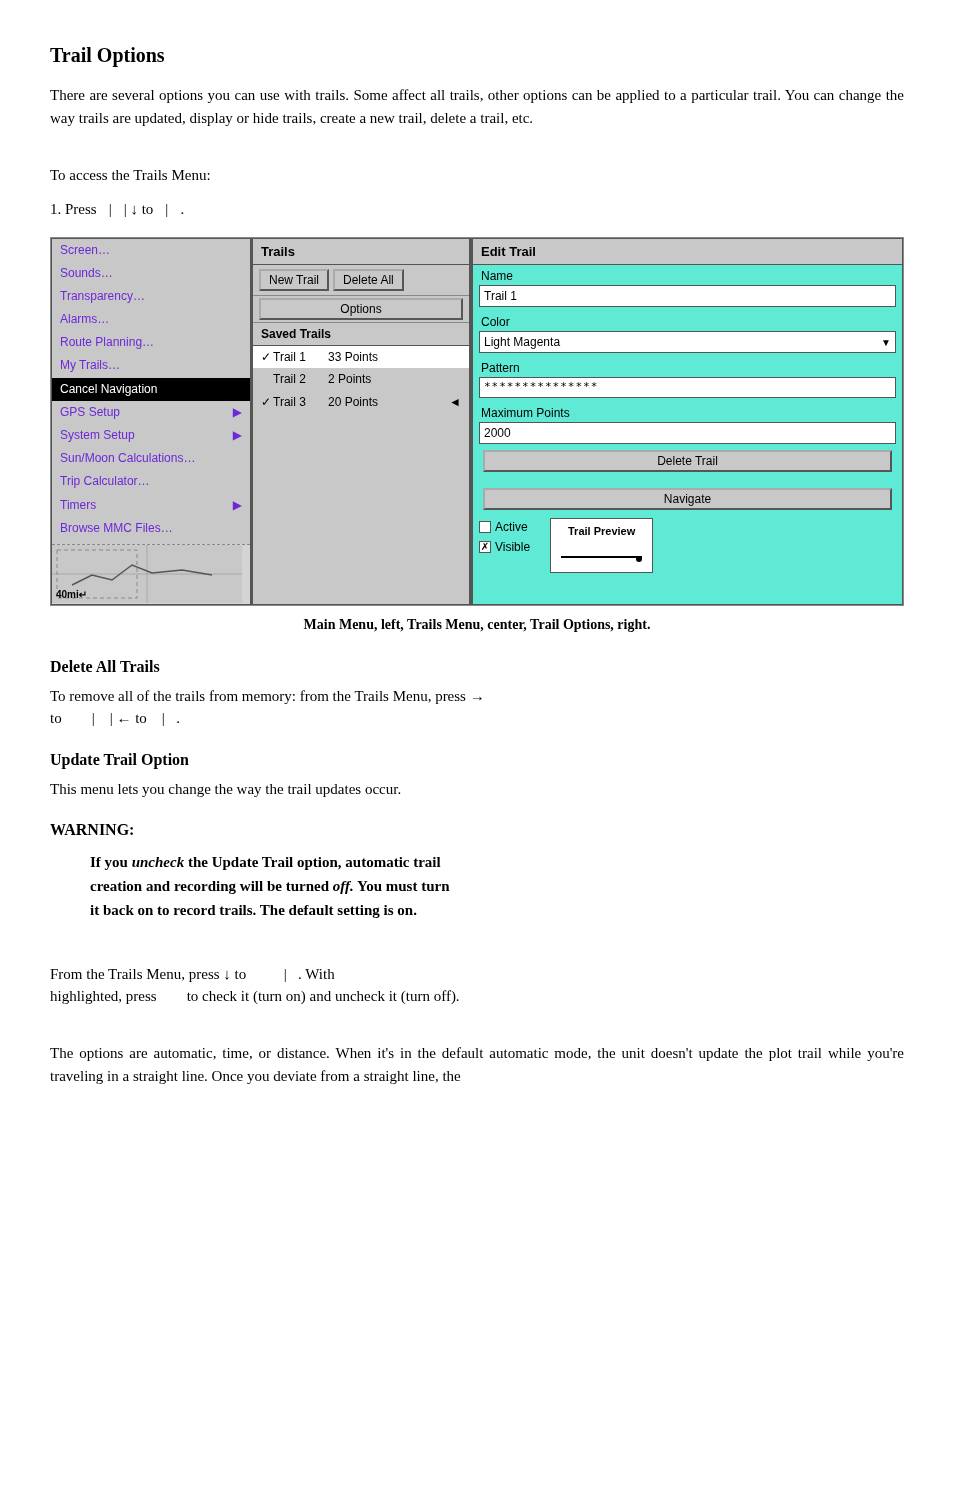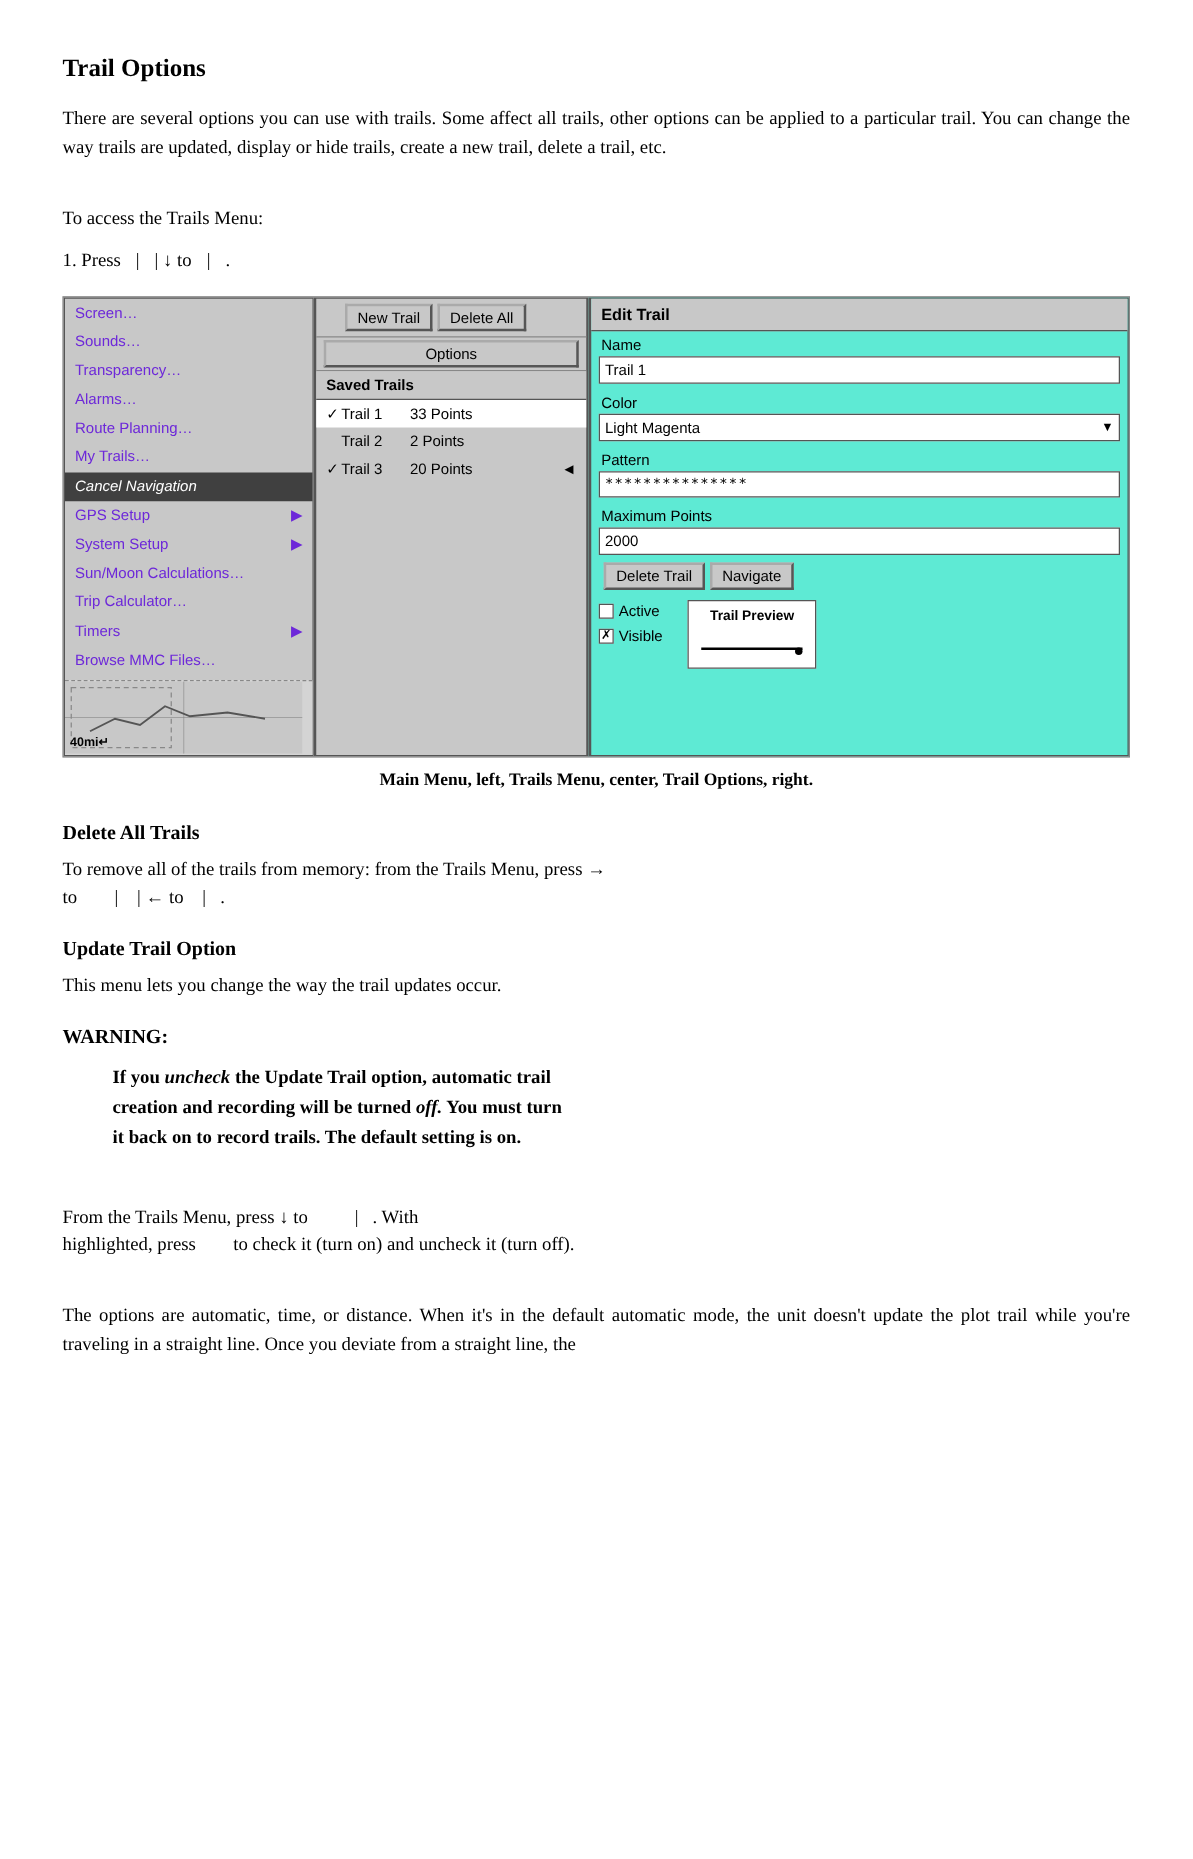--- a/index.html
+++ b/index.html
@@ -57,23 +57,22 @@
       background: #c8c8c8;
     }
     .menu-item {
       padding: 2px 8px;
       cursor: default;
       color: #6d28d9;
       font-size: 12px;
       line-height: 1.6;
     }
     .menu-item.highlighted {
-      background: #404040;
+      background: #000000;
       color: #fff;
-      font-style: italic;
     }
     .menu-item.has-arrow {
       display: flex;
       justify-content: space-between;
       align-items: center;
     }
     .map-preview {
       border-top: 1px dashed #888;
       height: 60px;
       margin-top: 4px;
@@ -99,21 +98,21 @@
     .trails-title {
       background: #c8c8c8;
       border-bottom: 1px solid #555;
       padding: 3px 8px;
       font-weight: bold;
       font-size: 13px;
     }
     .trails-buttons {
       display: flex;
       gap: 4px;
-      padding: 4px 23px;
+      padding: 4px 6px;
       border-bottom: 1px solid #888;
     }
     .ui-button {
       border: 2px outset #aaa;
       background: #c8c8c8;
       padding: 2px 8px;
       font-size: 12px;
       cursor: pointer;
       font-family: Arial, sans-serif;
     }
@@ -181,23 +180,24 @@
       background: #fff;
       border: 1px solid #555;
       padding: 1px 4px;
       font-size: 11px;
       letter-spacing: 1px;
       min-height: 18px;
       font-family: monospace;
     }
     .edit-buttons {
       display: flex;
-      gap: 4px;
+      gap: 16px;
       padding: 2px 10px;
       margin-bottom: 4px;
+      flex-direction: column;
     }
     .bottom-row {
       display: flex;
       padding: 2px 6px;
       gap: 20px;
       align-items: flex-start;
     }
     .checkboxes {
       display: flex;
       flex-direction: column;
@@ -332,20 +332,21 @@
         <rect x="5" y="5" width="80" height="48" fill="none" stroke="#888" stroke-width="1" stroke-dasharray="4,3"></rect>
         <line x1="0" y1="29" x2="190" y2="29" stroke="#888" stroke-width="0.5"></line>
         <line x1="95" y1="0" x2="95" y2="58" stroke="#888" stroke-width="0.5"></line>
         <polyline points="20,40 40,30 60,35 80,20 100,28 130,25 160,30" fill="none" stroke="#555" stroke-width="1.5"></polyline>
       </svg>
       <span class="map-label">40mi↵</span>
     </div>
   </div>
 
   <div class="panel panel-center">
+    <div class="trails-title">Trails</div>
     <div class="trails-buttons">
       <button class="ui-button">New Trail</button>
       <button class="ui-button">Delete All</button>
     </div>
     <div style="padding: 2px 6px; border-bottom: 1px solid #888;">
       <button class="ui-button" style="width:100%;">Options</button>
     </div>
     <div class="saved-trails-header">Saved Trails</div>
     <div class="trail-entry active-trail">
       <span class="check">✓</span>

